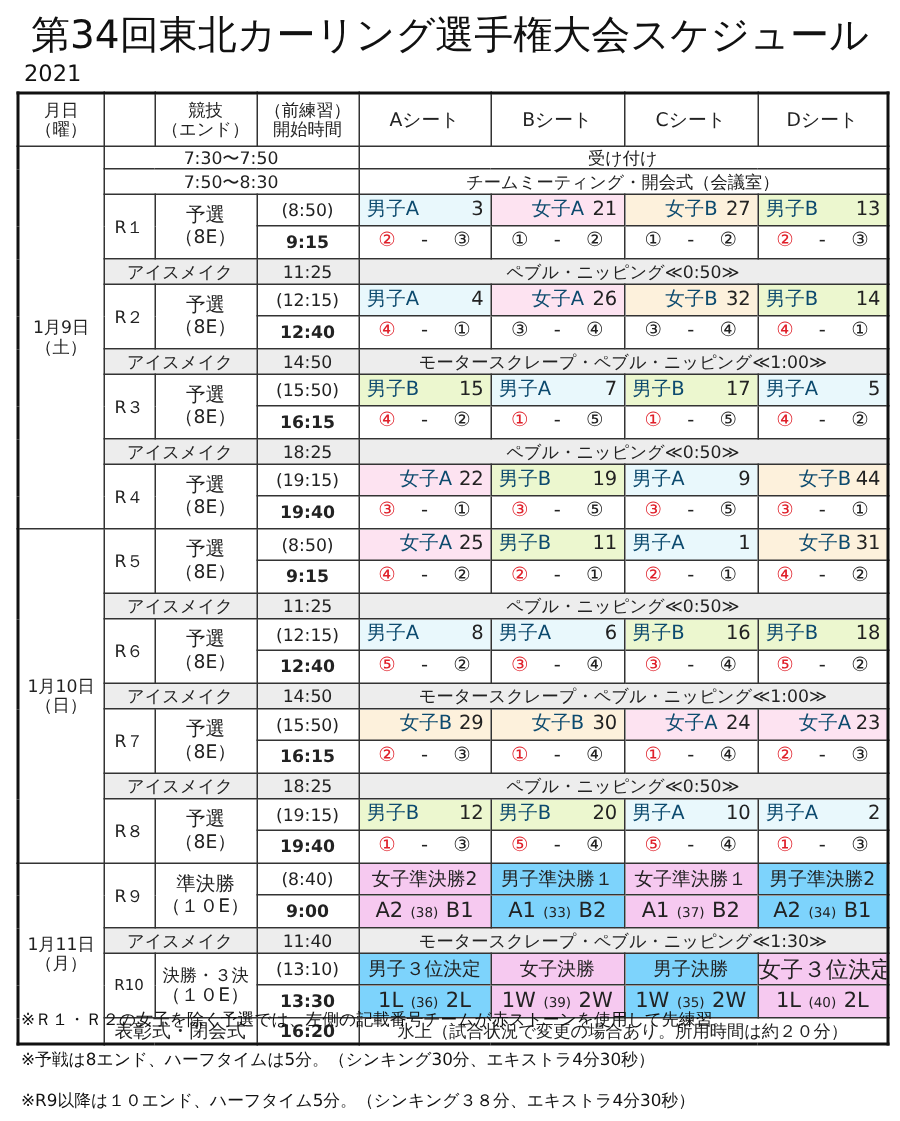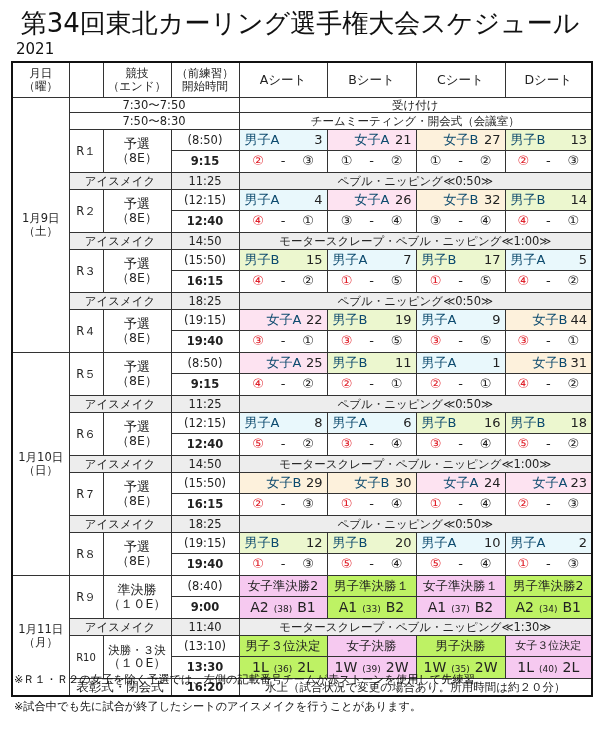--- a/index.html
+++ b/index.html
@@ -18,21 +18,21 @@
   .game-top{text-align:left !important;font-size:13px !important;}
   .game-top .team{padding-left:5px;}
   .game-top .num{float:right;padding-right:4px;color:#222;}
   .m{color:#0c4a6e;}
   .f{color:#0c4a6e;margin-left:22px;}
   .bgMA{background:#e9f8fc;}
   .bgFA{background:#fde3f1;}
   .bgFB{background:#fdf1dc;}
   .bgMB{background:#ecf7cf;}
   .bgFsf{background:#f6c9f0;}
-  .bgMsf{background:#bef264;}
+  .bgMsf{background:#7dd3fc;}
   .score{font-size:13px !important;}
   .score span{display:inline-block;}
   .score .l{width:28px;text-align:center;}
   .score .d{width:22px;text-align:center;}
   .score .r{width:28px;text-align:center;}
   .red{color:#e0202a;}
   .blk{color:#222;}
   td.dashed-b{border-bottom:1px dashed #999 !important;}
   .pre{font-size:10px;}
   .start{font-size:13px;font-weight:bold;}
@@ -308,33 +308,35 @@
       <tr>
         <td rowspan="2" class="rlabel" style="font-size:10px">R10</td>
         <td rowspan="2">
           <div style="font-size:11.5px"><span>決勝・３決</span></div>
           <div style="font-size:12.5px"><span>（１０E）</span></div>
         </td>
         <td class="pre top">(13:10)</td>
         <td class="top dashed-b bgMsf" style="font-size:12.5px">男子３位決定</td>
         <td class="top dashed-b bgFsf" style="font-size:12.5px">女子決勝</td>
         <td class="top dashed-b bgMsf" style="font-size:12.5px">男子決勝</td>
-        <td class="top dashed-b bgFsf" style="font-size:11px">女子３位決定</td>
+        <td class="top dashed-b bgFsf" style="font-size:15px">女子３位決定</td>
       </tr>
       <tr>
         <td class="start bot">13:30</td>
         <td class="matchup bot bgMsf"><span>1L</span><span class="sm">(36)</span><span>2L</span></td>
         <td class="matchup bot bgFsf"><span>1W</span><span class="sm">(39)</span><span>2W</span></td>
         <td class="matchup bot bgMsf"><span>1W</span><span class="sm">(35)</span><span>2W</span></td>
         <td class="matchup bot bgFsf"><span>1L</span><span class="sm">(40)</span><span>2L</span></td>
       </tr>
       <tr class="bandrow">
         <td colspan="2" style="font-size:12.5px">表彰式・閉会式</td>
         <td class="start">16:20</td>
         <td colspan="4">氷上（試合状況で変更の場合あり。所用時間は約２０分）</td>
       </tr>
     </tbody>
 </table>
 
 <div class="notes">
   <div>※Ｒ１・Ｒ２の女子を除く予選では、左側の記載番号チームが赤ストーンを使用して先練習。</div>
+  <div>※予戦は8エンド、ハーフタイムは5分。（シンキング30分、エキストラ4分30秒）</div>
+  <div>※R9以降は１０エンド、ハーフタイム5分。（シンキング３８分、エキストラ4分30秒）</div>
   <div>※試合中でも先に試合が終了したシートのアイスメイクを行うことがあります。</div>
 </div>
 
 </body></html>

